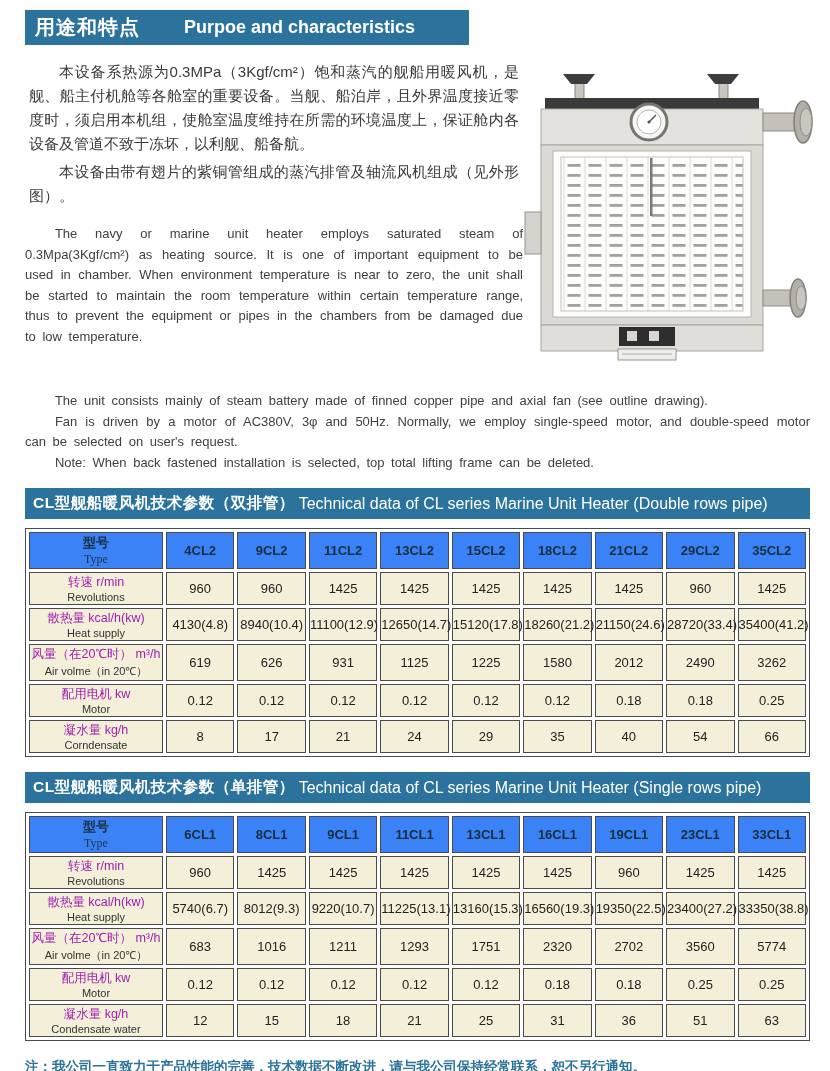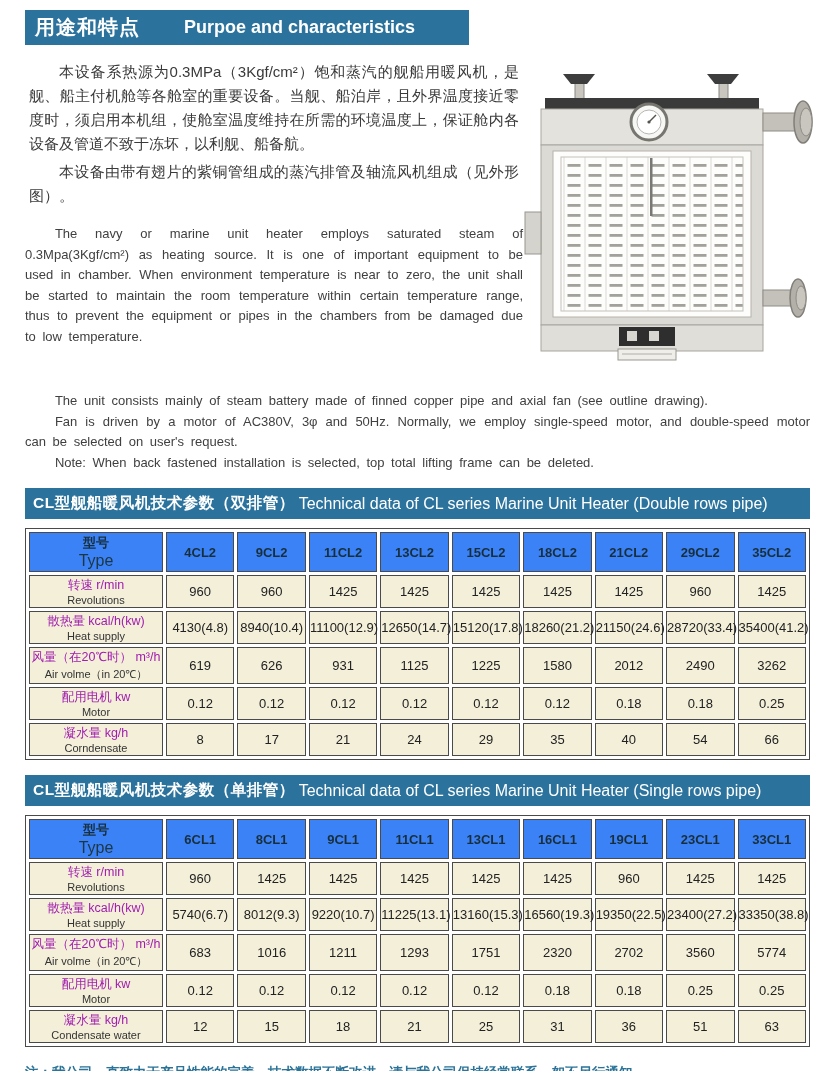--- a/index.html
+++ b/index.html
@@ -34,21 +34,21 @@
   .table-band .b-en { font-size:16px; }
   
   table.data {
     width:100%; border-collapse:separate; border-spacing:3px;
     border:1px solid #4a4a4a; margin-top:9px; table-layout:fixed; background:#fff;
   }
   table.data th, table.data td { border:1px solid #4a4a4a; text-align:center; vertical-align:middle; padding:1px 0; }
   table.data thead th { background:#3b82f6; color:#182f3b; height:37px; font-size:13px; font-weight:bold; }
   table.data thead th.corner { width:134px; }
   table.data thead .lbl-cn { font-size:13px; font-weight:bold; }
-  table.data thead .lbl-en { font-size:16px; font-weight:normal; color:#1d3642; }
+  table.data thead .lbl-en { font-size:12px; font-weight:normal; color:#1d3642;font-family:Liberation Serif, serif; }
   table.data tbody th { background:#f3efd9; font-weight:normal; height:31px; }
   table.data tbody th .lbl-cn { font-size:12.5px; color:#a21caf; }
   table.data tbody th .lbl-en { font-size:11px; color:#333; }
   table.data tbody td { background:#f3efd9; font-size:13px; color:#222; height:31px; }
   
   .footer { margin-top:17px; color:#2b7398; }
   .footer .f-cn { font-size:13.5px; font-weight:bold; margin:0; }
 </style>
 </head>
 <body>

